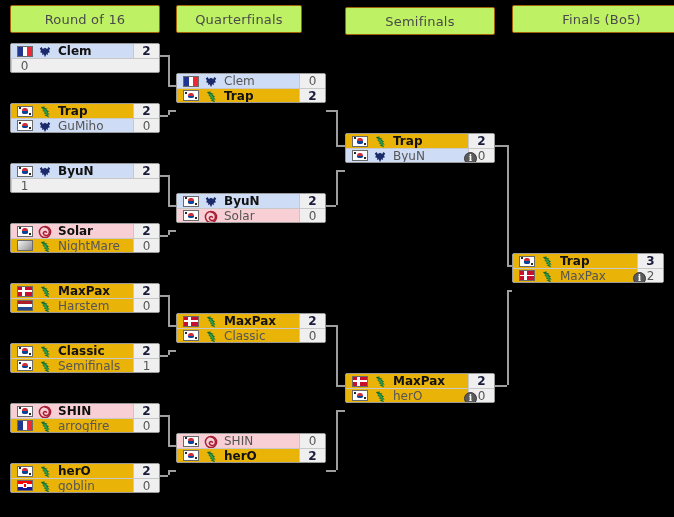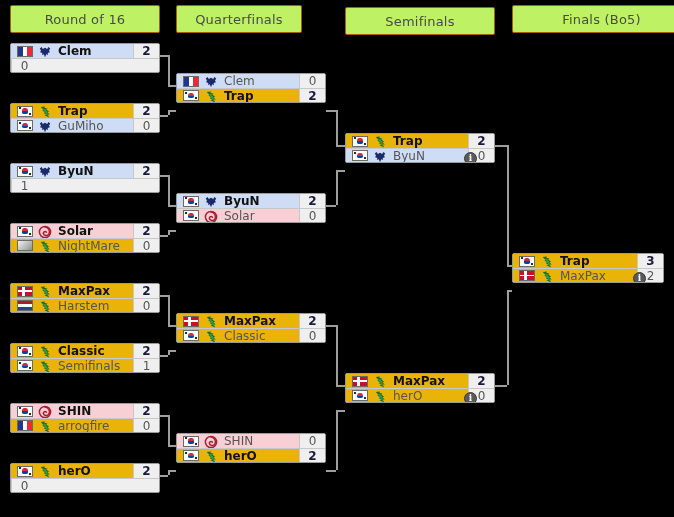--- a/index.html
+++ b/index.html
@@ -416,20 +416,33 @@
             </span>
             <span class="race"><svg viewBox="0 0 16 16" width="14" height="14" aria-hidden="true">
                 <path fill="#146b2e" d="M3.2 2.2 L6.2 5.6 L5 6.6 L8.4 8.4 L6.4 9.2 L9.6 11 L7.4 11.6 L12.8 14.4 L11 10.6 L13.4 11.2 L10.8 8 L12.8 7.6 L9.4 5.2 L11 4.4 L7.2 3 L8 1.6 Z"></path>
                 <path fill="#2e9e4d" d="M4.6 3.6 L7 6 L5.9 6.7 L8.8 8.2 L7.4 8.8 L10 10.4 L8.6 10.9 L11.6 12.6 L10.6 10.4 L12 10.8 L10 8.3 L11.2 8 L8.6 6 L9.6 5.4 L6.6 4.2 Z"></path>
               </svg></span>
             <span class="pname">herO</span>
           </div>
           <div class="cell-score">2</div>
         </div>
         <div class="row r-protoss loser">
+          <div class="cell-name">
+            <span class="flag fl-hr">
+              <i></i>
+              <i></i>
+              <i></i>
+              <i></i>
+            </span>
+            <span class="race"><svg viewBox="0 0 16 16" width="14" height="14" aria-hidden="true">
+                <path fill="#146b2e" d="M3.2 2.2 L6.2 5.6 L5 6.6 L8.4 8.4 L6.4 9.2 L9.6 11 L7.4 11.6 L12.8 14.4 L11 10.6 L13.4 11.2 L10.8 8 L12.8 7.6 L9.4 5.2 L11 4.4 L7.2 3 L8 1.6 Z"></path>
+                <path fill="#2e9e4d" d="M4.6 3.6 L7 6 L5.9 6.7 L8.8 8.2 L7.4 8.8 L10 10.4 L8.6 10.9 L11.6 12.6 L10.6 10.4 L12 10.8 L10 8.3 L11.2 8 L8.6 6 L9.6 5.4 L6.6 4.2 Z"></path>
+              </svg></span>
+            <span class="pname">goblin</span>
+          </div>
           <div class="cell-score">0</div>
         </div>
       </div>
       <div class="match" style="left: 176px; top: 73px; width: 150px;">
         <div class="row r-terran loser">
           <div class="cell-name">
             <span class="flag fl-fr">
               <i></i>
               <i></i>
               <i></i>

